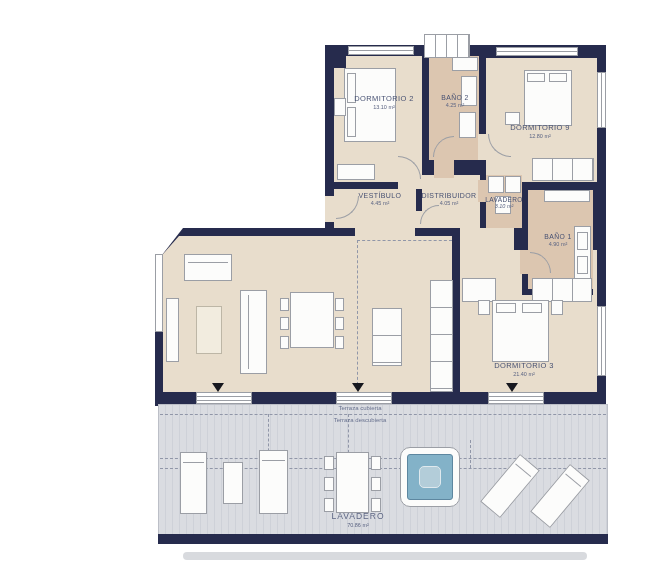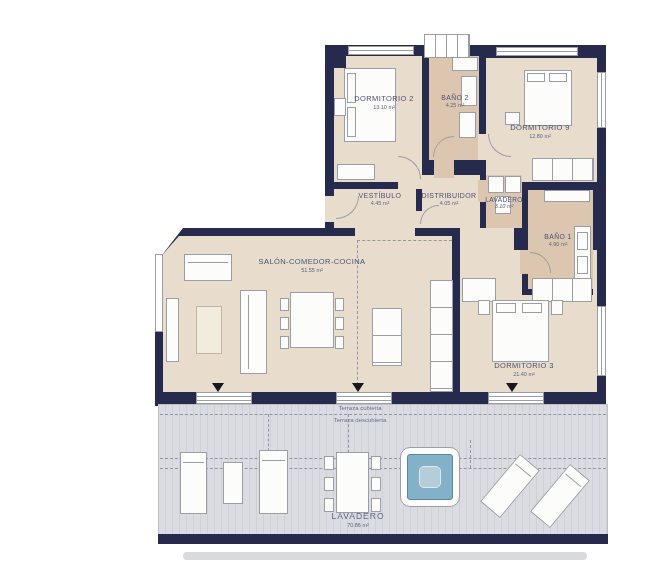--- a/index.html
+++ b/index.html
@@ -151,24 +151,20 @@
     <div class="rarea">4.05 m²</div>
   </div>
   <div class="abs rlbl" style="left:504px;top:196px;">
     <div class="rname" style="font-size:6.5px;">LAVADERO</div>
     <div class="rarea" style="font-style:italic;">3.10 m²</div>
   </div>
   <div class="abs rlbl" style="left:558px;top:233px;">
     <div class="rname" style="font-size:6.8px;">BAÑO 1</div>
     <div class="rarea">4.90 m²</div>
   </div>
-  <div class="abs rlbl" style="left:312px;top:258px;">
-    <div class="rname">SALÓN-COMEDOR-COCINA</div>
-    <div class="rarea">51.55 m²</div>
-  </div>
   <div class="abs rlbl" style="left:524px;top:362px;">
     <div class="rname">DORMITORIO 3</div>
     <div class="rarea">21.40 m²</div>
   </div>
 
   <div class="abs tz" style="left:158px;top:404px;width:450px;height:140px;"></div>
   <div class="abs dh" style="left:160px;top:414px;width:446px;height:0;"></div>
   <div class="abs dh" style="left:160px;top:458px;width:446px;height:0;"></div>
   <div class="abs dh" style="left:160px;top:468px;width:446px;height:0;"></div>
   <div class="abs dv" style="left:268px;top:414px;height:52px;width:0;"></div>

